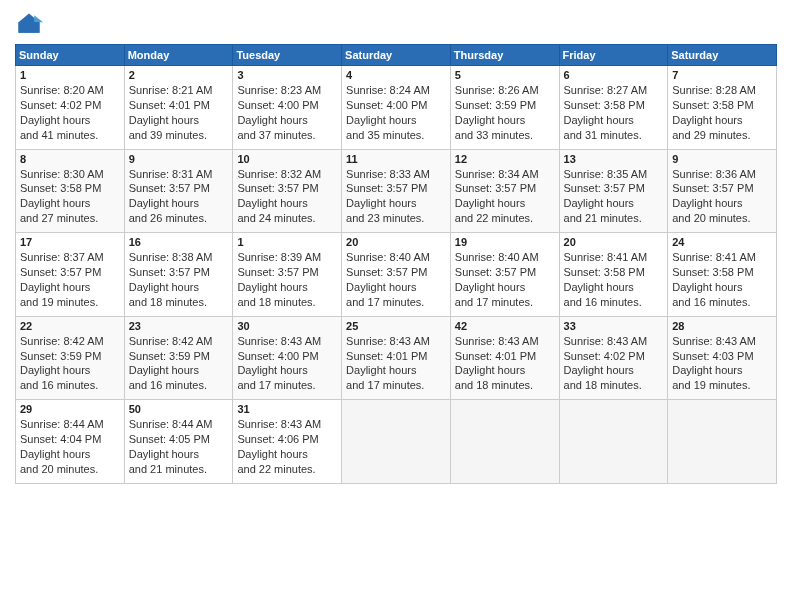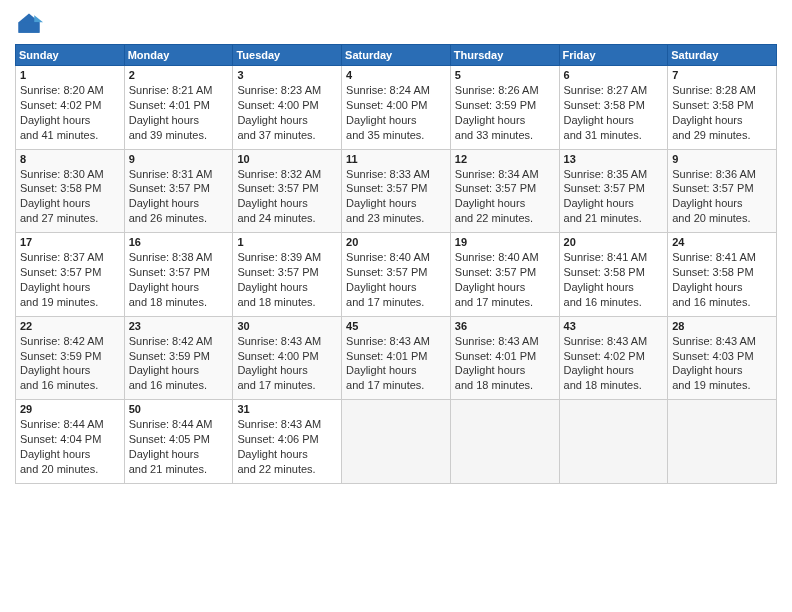--- a/index.html
+++ b/index.html
@@ -355,39 +355,39 @@
           <td>
         <span class="day-num">30</span>
         <div class="cell-text">
           Sunrise: 8:43 AM<br>
           Sunset: 4:00 PM<br>
           Daylight hours<br>
           and 17 minutes.
         </div>
       </td>
           <td>
-        <span class="day-num">45</span>
+        <span class="day-num">25</span>
         <div class="cell-text">
           Sunrise: 8:43 AM<br>
           Sunset: 4:01 PM<br>
           Daylight hours<br>
           and 17 minutes.
         </div>
       </td>
           <td>
-        <span class="day-num">36</span>
+        <span class="day-num">42</span>
         <div class="cell-text">
           Sunrise: 8:43 AM<br>
           Sunset: 4:01 PM<br>
           Daylight hours<br>
           and 18 minutes.
         </div>
       </td>
           <td>
-        <span class="day-num">43</span>
+        <span class="day-num">33</span>
         <div class="cell-text">
           Sunrise: 8:43 AM<br>
           Sunset: 4:02 PM<br>
           Daylight hours<br>
           and 18 minutes.
         </div>
       </td>
           <td>
         <span class="day-num">28</span>
         <div class="cell-text">

